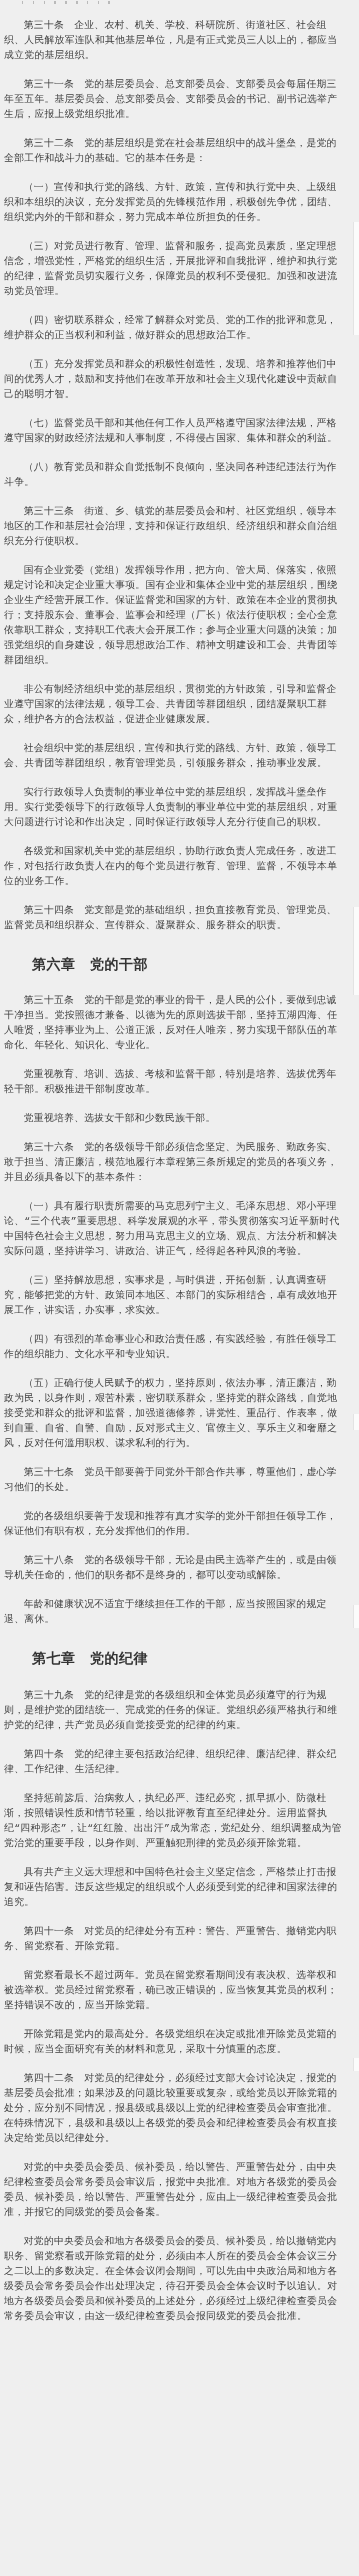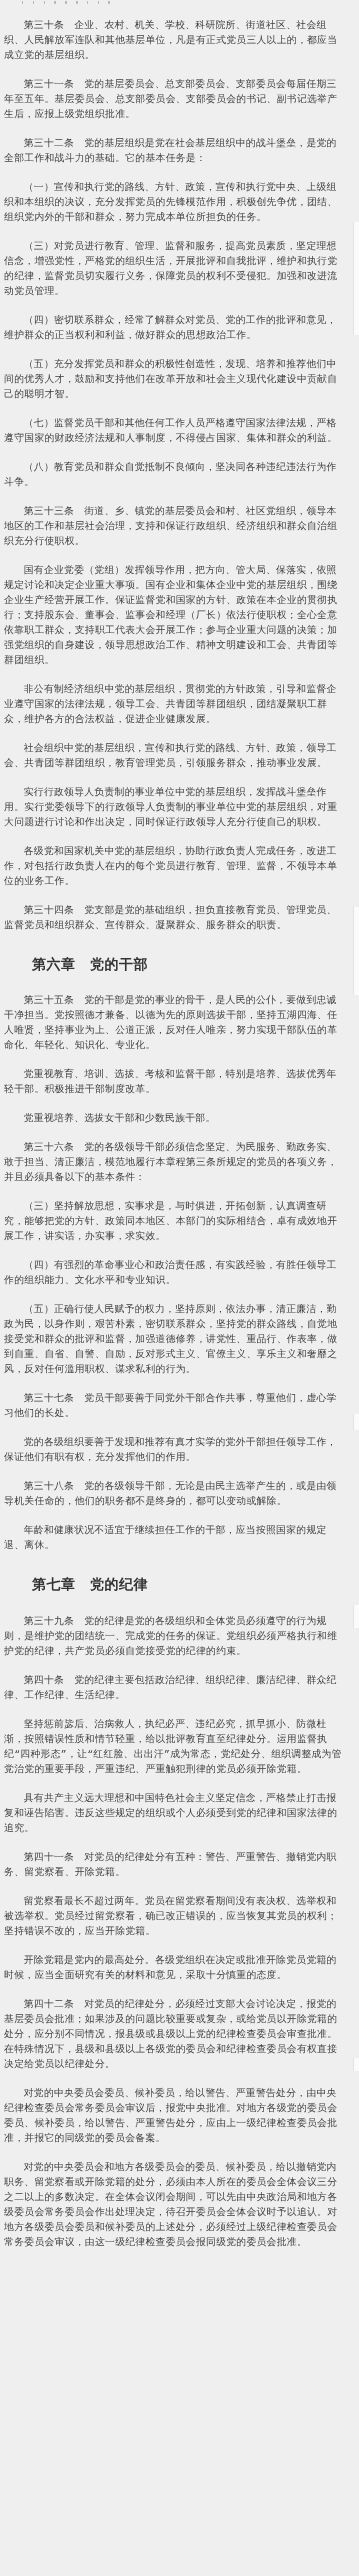--- a/index.html
+++ b/index.html
@@ -44,31 +44,32 @@
       <div class="para">非公有制经济组织中党的基层组织，贯彻党的方针政策，引导和监督企业遵守国家的法律法规，领导工会、共青团等群团组织，团结凝聚职工群众，维护各方的合法权益，促进企业健康发展。</div>
       <div class="para">社会组织中党的基层组织，宣传和执行党的路线、方针、政策，领导工会、共青团等群团组织，教育管理党员，引领服务群众，推动事业发展。</div>
       <div class="para">实行行政领导人负责制的事业单位中党的基层组织，发挥战斗堡垒作用。实行党委领导下的行政领导人负责制的事业单位中党的基层组织，对重大问题进行讨论和作出决定，同时保证行政领导人充分行使自己的职权。</div>
       <div class="para">各级党和国家机关中党的基层组织，协助行政负责人完成任务，改进工作，对包括行政负责人在内的每个党员进行教育、管理、监督，不领导本单位的业务工作。</div>
       <div class="para">第三十四条　党支部是党的基础组织，担负直接教育党员、管理党员、监督党员和组织群众、宣传群众、凝聚群众、服务群众的职责。</div>
       <div class="heading">第六章　党的干部</div>
       <div class="para">第三十五条　党的干部是党的事业的骨干，是人民的公仆，要做到忠诚干净担当。党按照德才兼备、以德为先的原则选拔干部，坚持五湖四海、任人唯贤，坚持事业为上、公道正派，反对任人唯亲，努力实现干部队伍的革命化、年轻化、知识化、专业化。</div>
       <div class="para">党重视教育、培训、选拔、考核和监督干部，特别是培养、选拔优秀年轻干部。积极推进干部制度改革。</div>
       <div class="para">党重视培养、选拔女干部和少数民族干部。</div>
       <div class="para">第三十六条　党的各级领导干部必须信念坚定、为民服务、勤政务实、敢于担当、清正廉洁，模范地履行本章程第三条所规定的党员的各项义务，并且必须具备以下的基本条件：</div>
+      <div class="para">（一）具有履行职责所需要的马克思列宁主义、毛泽东思想、邓小平理论、“三个代表”重要思想、科学发展观的水平，带头贯彻落实习近平新时代中国特色社会主义思想，努力用马克思主义的立场、观点、方法分析和解决实际问题，坚持讲学习、讲政治、讲正气，经得起各种风浪的考验。</div>
       <div class="para">（三）坚持解放思想，实事求是，与时俱进，开拓创新，认真调查研究，能够把党的方针、政策同本地区、本部门的实际相结合，卓有成效地开展工作，讲实话，办实事，求实效。</div>
       <div class="para">（四）有强烈的革命事业心和政治责任感，有实践经验，有胜任领导工作的组织能力、文化水平和专业知识。</div>
       <div class="para">（五）正确行使人民赋予的权力，坚持原则，依法办事，清正廉洁，勤政为民，以身作则，艰苦朴素，密切联系群众，坚持党的群众路线，自觉地接受党和群众的批评和监督，加强道德修养，讲党性、重品行、作表率，做到自重、自省、自警、自励，反对形式主义、官僚主义、享乐主义和奢靡之风，反对任何滥用职权、谋求私利的行为。</div>
       <div class="para">第三十七条　党员干部要善于同党外干部合作共事，尊重他们，虚心学习他们的长处。</div>
       <div class="para">党的各级组织要善于发现和推荐有真才实学的党外干部担任领导工作，保证他们有职有权，充分发挥他们的作用。</div>
       <div class="para">第三十八条　党的各级领导干部，无论是由民主选举产生的，或是由领导机关任命的，他们的职务都不是终身的，都可以变动或解除。</div>
       <div class="para">年龄和健康状况不适宜于继续担任工作的干部，应当按照国家的规定退、离休。</div>
       <div class="heading">第七章　党的纪律</div>
       <div class="para">第三十九条　党的纪律是党的各级组织和全体党员必须遵守的行为规则，是维护党的团结统一、完成党的任务的保证。党组织必须严格执行和维护党的纪律，共产党员必须自觉接受党的纪律的约束。</div>
       <div class="para">第四十条　党的纪律主要包括政治纪律、组织纪律、廉洁纪律、群众纪律、工作纪律、生活纪律。</div>
-      <div class="para">坚持惩前毖后、治病救人，执纪必严、违纪必究，抓早抓小、防微杜渐，按照错误性质和情节轻重，给以批评教育直至纪律处分。运用监督执纪“四种形态”，让“红红脸、出出汗”成为常态，党纪处分、组织调整成为管党治党的重要手段，严重违纪、严重触犯刑律的党员必须开除党籍。</div>
+      <div class="para">坚持惩前毖后、治病救人，执纪必严、违纪必究，抓早抓小、防微杜渐，按照错误性质和情节轻重，给以批评教育直至纪律处分。运用监督执纪“四种形态”，让“红红脸、出出汗”成为常态，党纪处分、组织调整成为管党治党的重要手段，以身作则、严重触犯刑律的党员必须开除党籍。</div>
       <div class="para">具有共产主义远大理想和中国特色社会主义坚定信念，严格禁止打击报复和诬告陷害。违反这些规定的组织或个人必须受到党的纪律和国家法律的追究。</div>
       <div class="para">第四十一条　对党员的纪律处分有五种：警告、严重警告、撤销党内职务、留党察看、开除党籍。</div>
       <div class="para">留党察看最长不超过两年。党员在留党察看期间没有表决权、选举权和被选举权。党员经过留党察看，确已改正错误的，应当恢复其党员的权利；坚持错误不改的，应当开除党籍。</div>
       <div class="para">开除党籍是党内的最高处分。各级党组织在决定或批准开除党员党籍的时候，应当全面研究有关的材料和意见，采取十分慎重的态度。</div>
       <div class="para">第四十二条　对党员的纪律处分，必须经过支部大会讨论决定，报党的基层委员会批准；如果涉及的问题比较重要或复杂，或给党员以开除党籍的处分，应分别不同情况，报县级或县级以上党的纪律检查委员会审查批准。在特殊情况下，县级和县级以上各级党的委员会和纪律检查委员会有权直接决定给党员以纪律处分。</div>
       <div class="para">对党的中央委员会委员、候补委员，给以警告、严重警告处分，由中央纪律检查委员会常务委员会审议后，报党中央批准。对地方各级党的委员会委员、候补委员，给以警告、严重警告处分，应由上一级纪律检查委员会批准，并报它的同级党的委员会备案。</div>
       <div class="para">对党的中央委员会和地方各级委员会的委员、候补委员，给以撤销党内职务、留党察看或开除党籍的处分，必须由本人所在的委员会全体会议三分之二以上的多数决定。在全体会议闭会期间，可以先由中央政治局和地方各级委员会常务委员会作出处理决定，待召开委员会全体会议时予以追认。对地方各级委员会委员和候补委员的上述处分，必须经过上级纪律检查委员会常务委员会审议，由这一级纪律检查委员会报同级党的委员会批准。</div>
     </div>
 
   <div class="sb" style="top:222px;height:113px;"></div>

